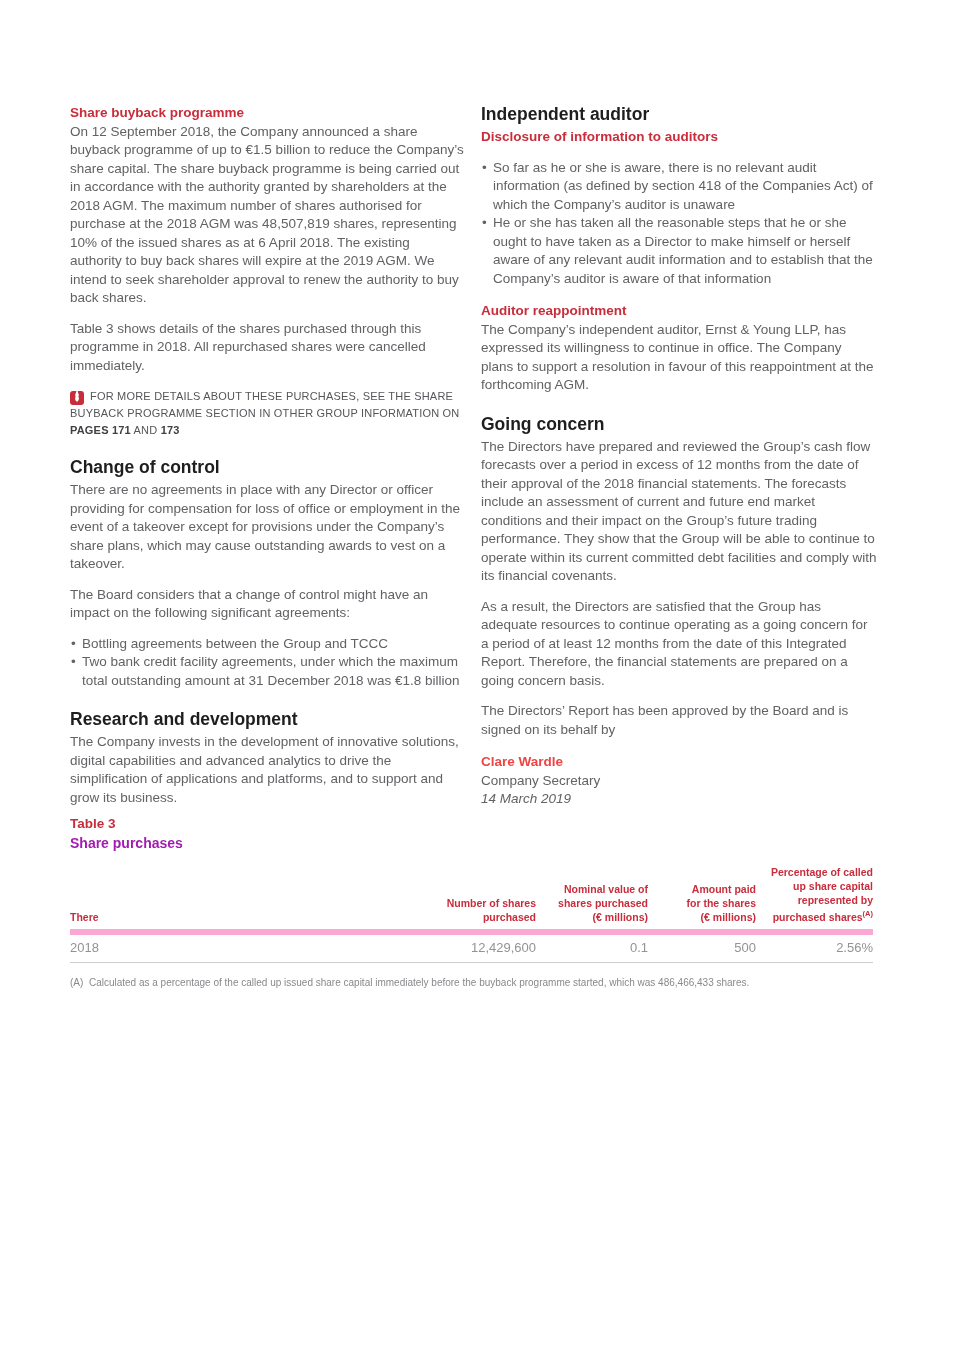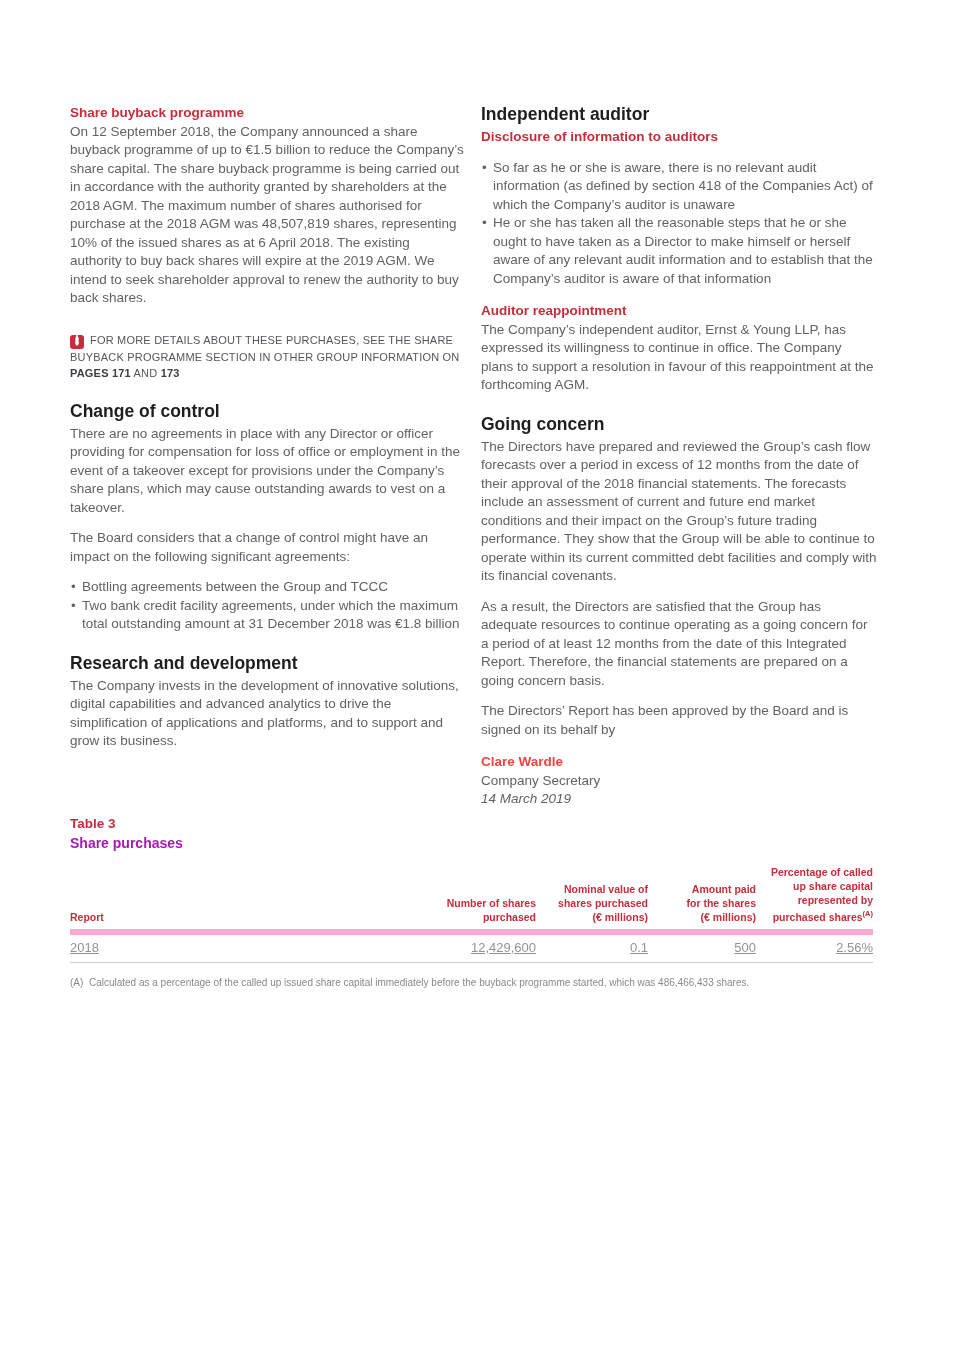--- a/index.html
+++ b/index.html
@@ -29,21 +29,21 @@
   }
   .subhead.tight { margin-top:0; }
   p.body { margin-top:12px; }
   p.body.tight { margin-top:0; }
 
   ul.bullets { list-style:none; margin-top:12px; }
   ul.bullets li { position:relative; padding-left:12px; }
   ul.bullets li::before { content:"\2022"; position:absolute; left:1px; }
 
   .note {
-    margin-top:24px;
+    margin-top:13px;
     font-size:11px; line-height:16.5px;
     letter-spacing:.2px;
     color:#55565a;
   }
   .note strong { color:#3f4043; }
   .note-icon {
     display:inline-block; width:14px; height:14px;
     background:#c82d3c; border-radius:3px;
     vertical-align:-3px; margin-right:6px;
     text-align:center; line-height:14px;
@@ -66,21 +66,20 @@
     padding:0 0 5px 0;
     border-bottom:6px solid #f9a8d4;
   }
   table.data th.left { text-align:left; }
   table.data th sup { font-size:7.5px; }
   table.data td {
     font-size:13px; color:#919396;
     text-align:right;
     padding:5px 0 7px 0;
     border-bottom:1px solid #cdced0;
-    text-decoration:underline;
   }
   table.data td.left { text-align:left; }
   col.c0 { width:320px; } col.c1 { width:146px; }
   col.c2 { width:112px; } col.c3 { width:108px; } col.c4 { width:117px; }
 
   .footnote { margin-top:13px; font-size:10px; line-height:14px; color:#87898c; }
 
   .footer {
     position:absolute; left:70px; top:1294px; width:803px;
     font-size:11px; color:#b4b6b8;
@@ -89,20 +88,21 @@
   .footer .pubname { position:absolute; left:60px;font-weight:bold; }
 </style>
 </head>
 <body>
 
 <div class="page">
 
   <div class="col col-left">
     <div class="subhead tight">Share buyback programme</div>
     <p class="body tight">On 12 September 2018, the Company announced a share buyback programme of up to €1.5 billion to reduce the Company’s share capital. The share buyback programme is being carried out in accordance with the authority granted by shareholders at the 2018 AGM. The maximum number of shares authorised for purchase at the 2018 AGM was 48,507,819 shares, representing 10% of the issued shares as at 6 April 2018. The existing authority to buy back shares will expire at the 2019 AGM. We intend to seek shareholder approval to renew the authority to buy back shares.</p>
+    <p class="body">Table 3 shows details of the shares purchased through this programme in 2018. All repurchased shares were cancelled immediately.</p>
 
     <p class="note">
       <span class="note-icon"><svg width="8" height="11" viewBox="0 0 10 13">
             <path d="M3.7 0h2.6v2.1c0 .6 1 1.1 1 2.2 0 .8-.5 1.3-.5 2.1 0 .8.6 1.4.6 2.4C7.4 10.9 6.3 13 5 13S2.6 10.9 2.6 8.8c0-1 .6-1.6.6-2.4 0-.8-.5-1.3-.5-2.1 0-1.1 1-1.6 1-2.2V0z" fill="#ffffff"></path>
           </svg></span><span>FOR MORE DETAILS ABOUT THESE PURCHASES, SEE THE SHARE BUYBACK PROGRAMME SECTION IN OTHER GROUP INFORMATION ON </span><strong>PAGES 171</strong><span> AND </span><strong>173</strong>
     </p>
 
     <h2>Change of control</h2>
     <p class="body tight">There are no agreements in place with any Director or officer providing for compensation for loss of office or employment in the event of a takeover except for provisions under the Company’s share plans, which may cause outstanding awards to vest on a takeover.</p>
     <p class="body">The Board considers that a change of control might have an impact on the following significant agreements:</p>
@@ -143,21 +143,21 @@
     <table class="data">
       <colgroup>
         <col class="c0">
           <col class="c1">
           <col class="c2">
           <col class="c3">
           <col class="c4">
       </colgroup>
       <thead>
         <tr>
-          <th class="left">Report</th>
+          <th class="left">There</th>
           <th>Number of shares
 purchased</th>
           <th>Nominal value of
 shares purchased
 (€ millions)</th>
           <th>Amount paid
 for the shares
 (€ millions)</th>
           <th><span>Percentage of called
 up share capital

